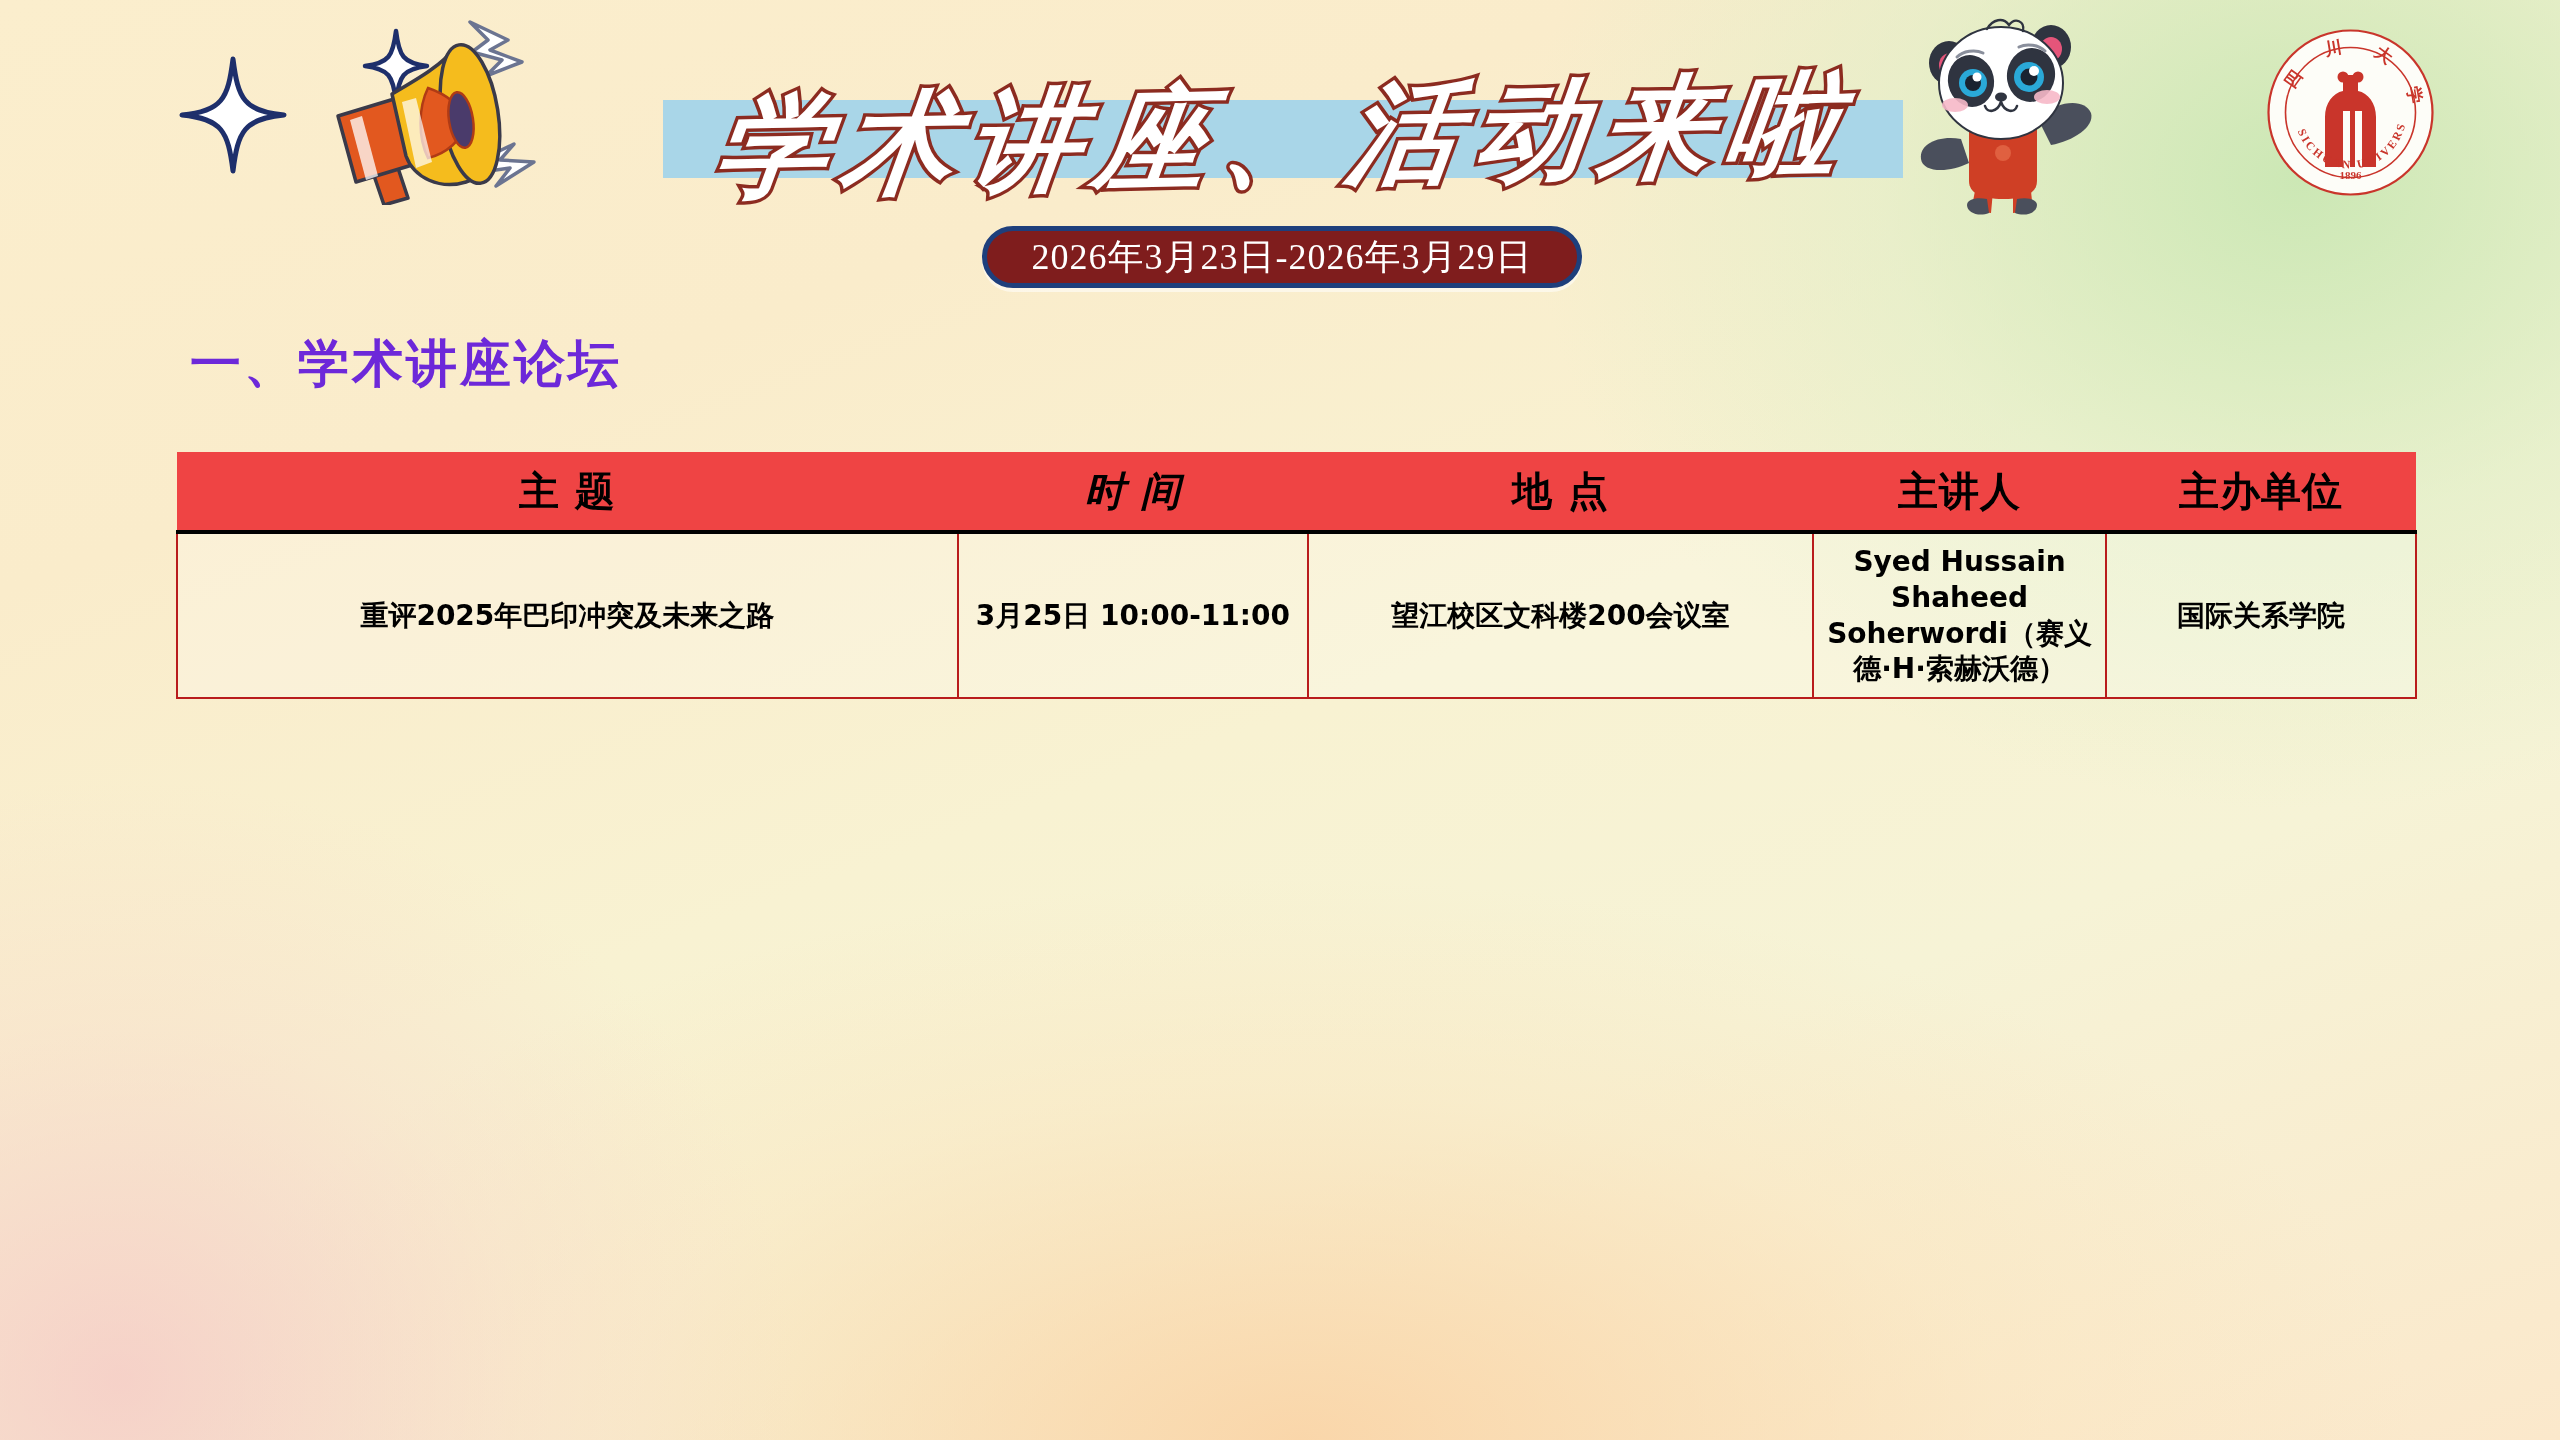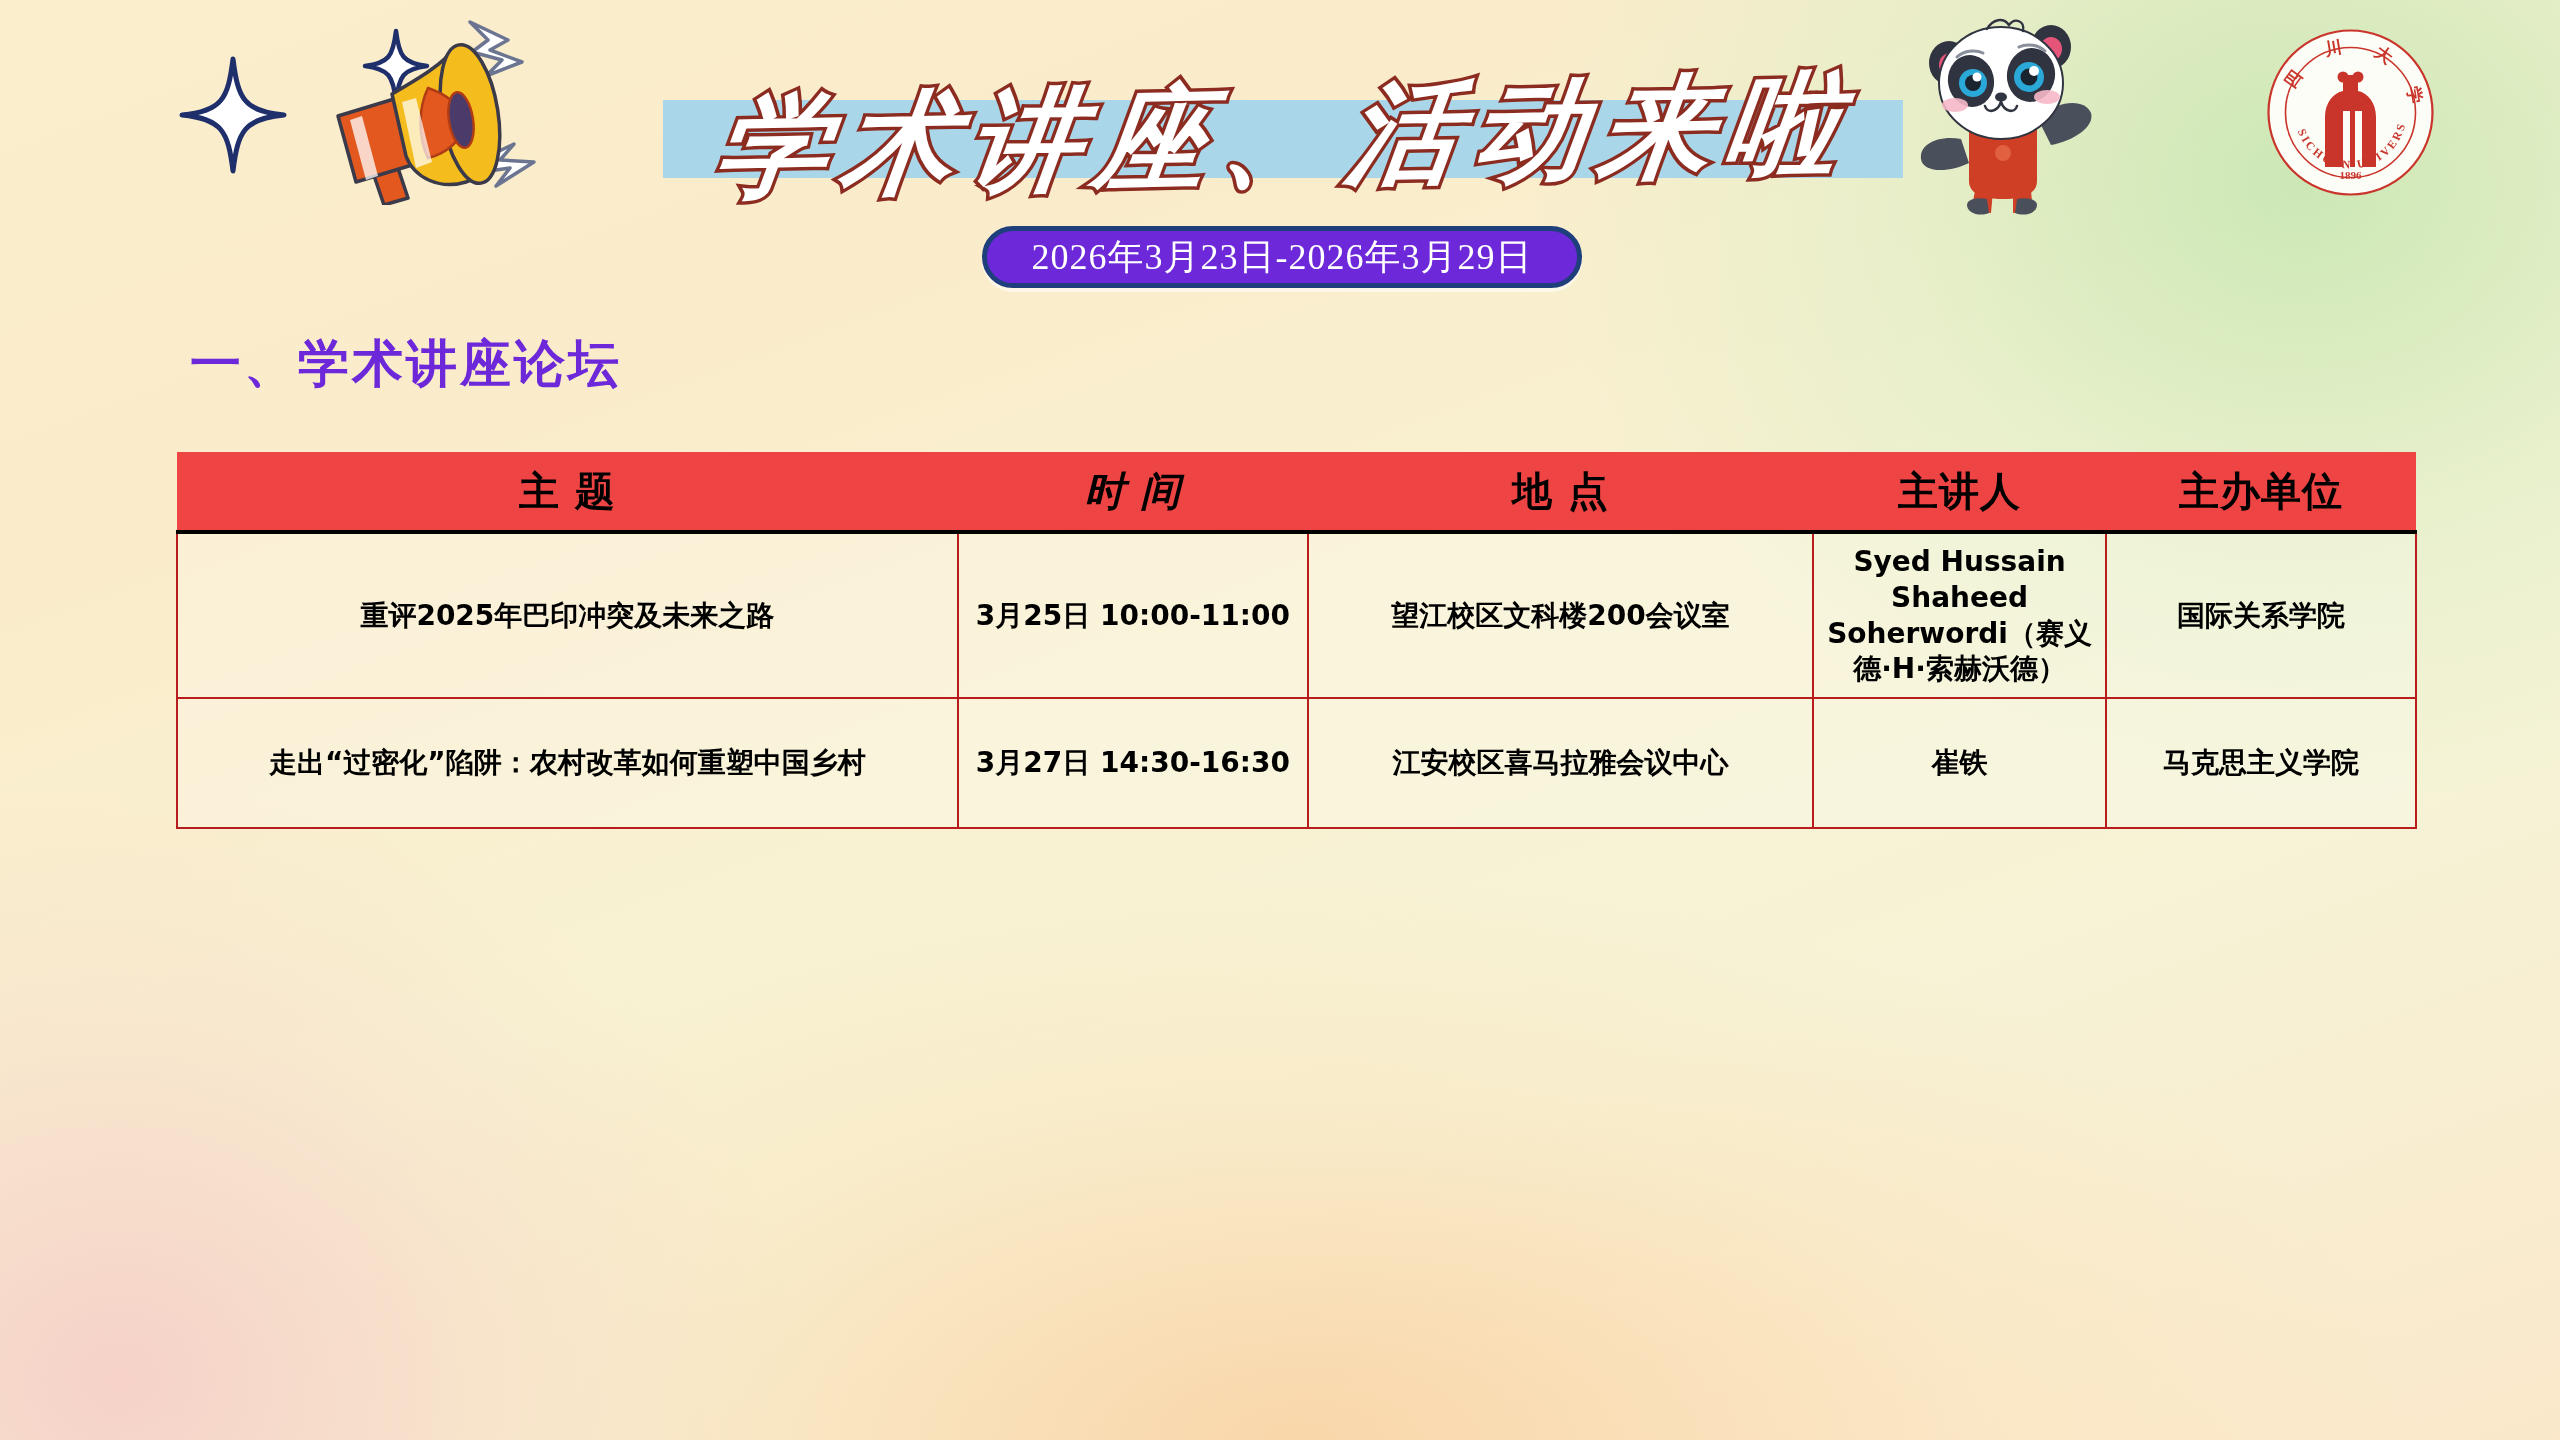--- a/index.html
+++ b/index.html
@@ -42,21 +42,21 @@
     -webkit-text-stroke:7px #8c2b20;
     paint-order:stroke fill;
     text-shadow:0 0 0 #8c2b20;
     transform:skewX(-8deg) rotate(-1.2deg);
     white-space:nowrap;
   }
 
   .date-badge {
     position:absolute; left:982px; top:226px;
     width:600px; height:62px;
-    background:#6d28d9;
+    background:#7f1d1d;
     border:5px solid #1e3f7c;
     border-radius:34px;
     display:flex; align-items:center; justify-content:center;
     color:#ffffff;
     font-family:"Liberation Serif","DejaVu Serif",serif;
     font-size:36px;
     letter-spacing:1px;
     box-shadow:0 4px 0 rgba(255,255,255,0.55);
   }
 
@@ -238,22 +238,15 @@
       </tr>
     </thead>
     <tbody>
       <tr>
         <td class="c-topic">重评2025年巴印冲突及未来之路</td>
         <td class="c-time">3月25日 10:00-11:00</td>
         <td class="c-place">望江校区文科楼200会议室</td>
         <td class="c-speaker">Syed Hussain Shaheed Soherwordi（赛义德·H·索赫沃德）</td>
         <td class="c-org">国际关系学院</td>
       </tr>
-      <tr>
-        <td class="c-topic">走出“过密化”陷阱：农村改革如何重塑中国乡村</td>
-        <td class="c-time">3月27日 14:30-16:30</td>
-        <td class="c-place">江安校区喜马拉雅会议中心</td>
-        <td class="c-speaker">崔铁</td>
-        <td class="c-org">马克思主义学院</td>
-      </tr>
     </tbody>
   </table>
 </div>
 
 </body></html>

